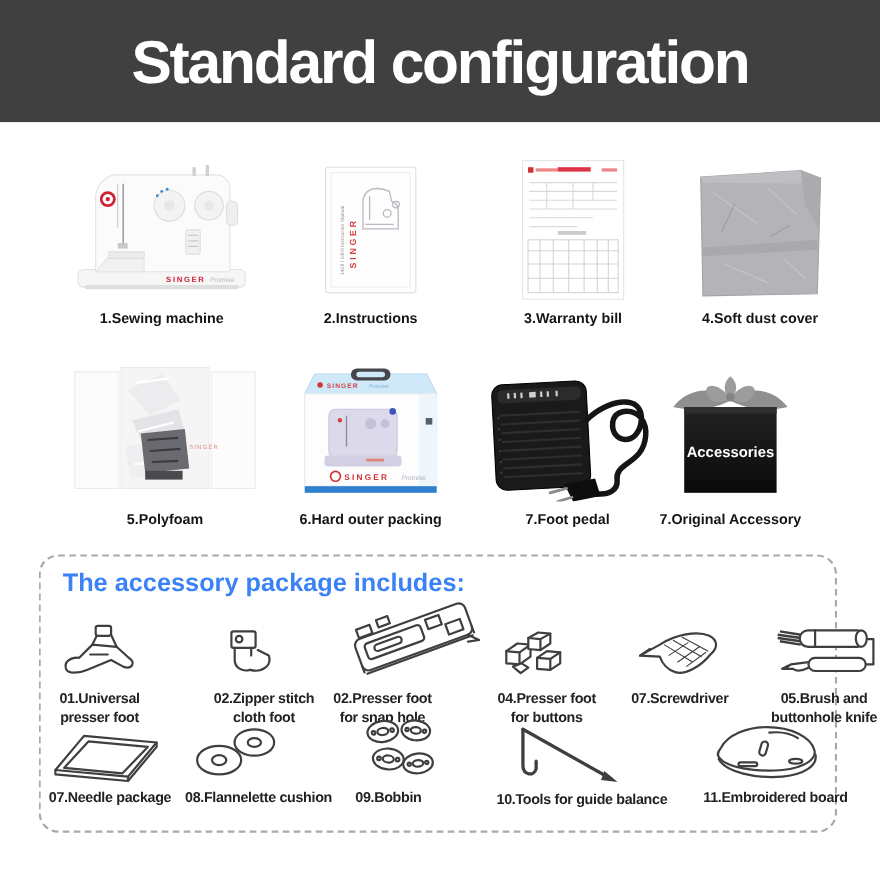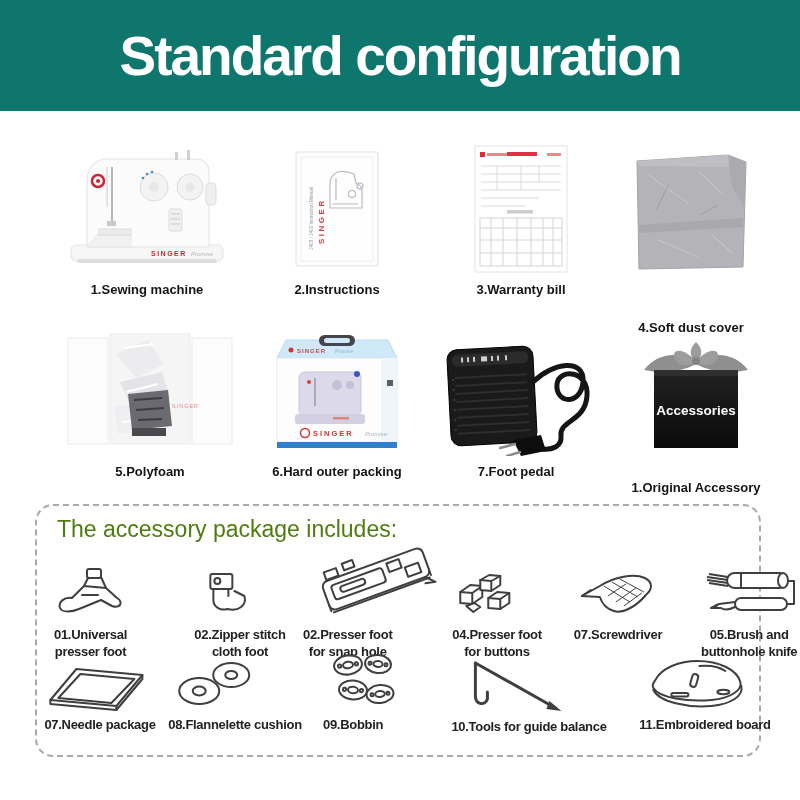--- a/index.html
+++ b/index.html
@@ -1,24 +1,24 @@
 <!DOCTYPE html>
 <html><head>
 <meta charset="utf-8">
 <style>
   html,body{margin:0;padding:0;}
   body{width:800px;height:800px;background:#ffffff;font-family:"Liberation Sans","DejaVu Sans",sans-serif;position:relative;overflow:hidden;}
   .stage{position:absolute;inset:0;}
-  .header{position:absolute;left:0;top:0;width:800px;height:111px;background:#0f766e;display:flex;align-items:center;justify-content:center;}
+  .header{position:absolute;left:0;top:0;width:800px;height:111px;background:#404040;display:flex;align-items:center;justify-content:center;}
   .header .title{color:#ffffff;font-size:55px;font-weight:800;letter-spacing:-2px;white-space:nowrap;}
   .cell{position:absolute;width:200px;display:flex;flex-direction:column;align-items:center;}
   .imgwrap{height:142px;display:flex;align-items:center;justify-content:center;}
   .plabel{font-size:13px;font-weight:600;color:#141414;white-space:nowrap;margin-top:2px;}
   .accbox{position:absolute;left:35px;top:504px;width:726px;height:253px;border:2px dashed #a9a9a9;border-radius:18px;box-sizing:border-box;}
-  .accbox .btitle{position:absolute;left:20px;top:10px;font-size:23px;font-weight:400;color:#4d7c0f;white-space:nowrap;}
+  .accbox .btitle{position:absolute;left:20px;top:10px;font-size:23px;font-weight:700;color:#3b82f6;white-space:nowrap;}
   .acc{position:absolute;display:flex;flex-direction:column;align-items:flex-start;transform:translateX(-50%);}
   .acc .ic{height:72px;display:flex;align-items:flex-end;justify-content:center;}
   .acc.r2 .ic{height:56px;}
   .alabel{font-size:13px;font-weight:700;letter-spacing:-0.3px;color:#222;text-align:center;line-height:1.3;margin-top:5px;}
   .alabel div{white-space:nowrap;}
   svg{display:block;}
   svg text{font-family:"Liberation Sans","DejaVu Sans",sans-serif;}
   .ln{stroke:#3f3f3f;stroke-width:2;fill:#ffffff;stroke-linejoin:round;stroke-linecap:round;}
   .lnn{stroke:#3f3f3f;stroke-width:2;fill:none;stroke-linejoin:round;stroke-linecap:round;}
   .thin{stroke:#3f3f3f;stroke-width:1;fill:none;}
@@ -98,21 +98,21 @@
         <g stroke="#d4d4d4" stroke-width="1" fill="none">
           <rect x="7" y="74" width="82" height="48"></rect>
           <path d="M18,74 v48 M30,74 v48 M44,74 v48 M58,74 v48 M70,74 v48 M80,74 v48"></path>
           <path d="M7,84 h82 M7,96 h82 M7,109 h82"></path>
         </g>
       </svg>
     </div>
     <div class="plabel">3.Warranty bill</div>
   </div>
 
-  <div class="cell" style="left:591px;top:138px;gap:38px;">
+  <div class="cell" style="left:591px;top:138px;">
     <div class="imgwrap">
       <svg width="126" height="128" viewBox="0 0 126 128">
         <path d="M9,16 L100,10 L118,17 L115,122 L11,124 Z" fill="#b4b4b8" stroke="#a3a3a7"></path>
         <path d="M9,16 L100,10 L114,16 L97,22 L11,21 Z" fill="#bfbfc3"></path>
         <path d="M100,10 L118,17 L116,62 L104,42 Z" fill="#ababaf"></path>
         <path d="M11,80 L115,73 L115,82 L11,88 Z" fill="#a6a6aa" opacity="0.8"></path>
         <path d="M20,30 L60,58 M70,26 L96,50 M30,95 L70,112 M84,90 L104,108" stroke="#c3c3c7" stroke-width="1.2" fill="none"></path>
         <path d="M40,40 L28,66 M90,60 L72,70" stroke="#9e9ea2" stroke-width="1" fill="none"></path>
       </svg>
     </div>
@@ -195,41 +195,41 @@
             </g>
         </g>
         <path d="M96,56 C116,36 148,32 146,56 C144,80 118,78 120,58 C122,42 152,44 150,70 C148,96 122,94 124,110 C125,120 116,124 106,123" stroke="#151515" stroke-width="5" fill="none" stroke-linecap="round"></path>
         <polygon points="76,114 104,109 109,125 84,130" fill="#0e0e0e"></polygon>
         <path d="M78,118 l-15,4 M83,126 l-13,4" stroke="#8a8a8a" stroke-width="2.5" fill="none" stroke-linecap="round"></path>
       </svg>
     </div>
     <div class="plabel">7.Foot pedal</div>
   </div>
 
-  <div class="cell" style="left:596px;top:320px;gap:16px;">
+  <div class="cell" style="left:564px;top:320px;">
     <div class="imgwrap">
       <svg width="128" height="126" viewBox="0 0 128 126">
         <defs>
           <linearGradient id="gb" x1="0" y1="0" x2="0" y2="1">
             <stop offset="0" stop-color="#222222"></stop>
               <stop offset="1" stop-color="#0a0a0a"></stop>
           </linearGradient>
         </defs>
         <path d="M64,34 C46,22 24,26 12,42 C30,46 50,44 64,36 Z" fill="#8f8f8f"></path>
         <path d="M64,34 C82,22 104,26 116,42 C98,46 78,44 64,36 Z" fill="#8f8f8f"></path>
         <path d="M64,14 C57,20 57,29 64,34 C71,29 71,20 64,14 Z" fill="#9c9c9c"></path>
         <path d="M64,34 C52,18 38,21 43,31 C47,40 58,38 64,34 Z" fill="#9c9c9c"></path>
         <path d="M64,34 C76,18 90,21 85,31 C81,40 70,38 64,34 Z" fill="#9c9c9c"></path>
         <circle cx="64" cy="33" r="4" fill="#848484"></circle>
         <rect x="22" y="42" width="84" height="78" fill="url(#gb)"></rect>
         <rect x="22" y="42" width="84" height="6" fill="#2e2e2e"></rect>
         <text x="64" y="87" text-anchor="middle" font-size="13.5" font-weight="bold" fill="#ffffff">Accessories</text>
       </svg>
     </div>
-    <div class="plabel">1.Original Accessory</div>
+    <div class="plabel">7.Original Accessory</div>
   </div>
 
   <div class="accbox">
     <div class="btitle">The accessory package includes:</div>
 
     <div class="acc" style="left:54px;top:44px;">
       <div class="ic">
         <svg width="74" height="58" viewBox="0 0 74 58">
           <path class="ln" d="M6,44 C4,38 10,33 18,34 L30,22 L52,24 L63,34 C70,38 66,45 58,42 L47,36 L25,45 C18,48 8,49 6,44 Z"></path>
           <path class="lnn" d="M30,22 L35,12 L47,13 L52,24"></path>

